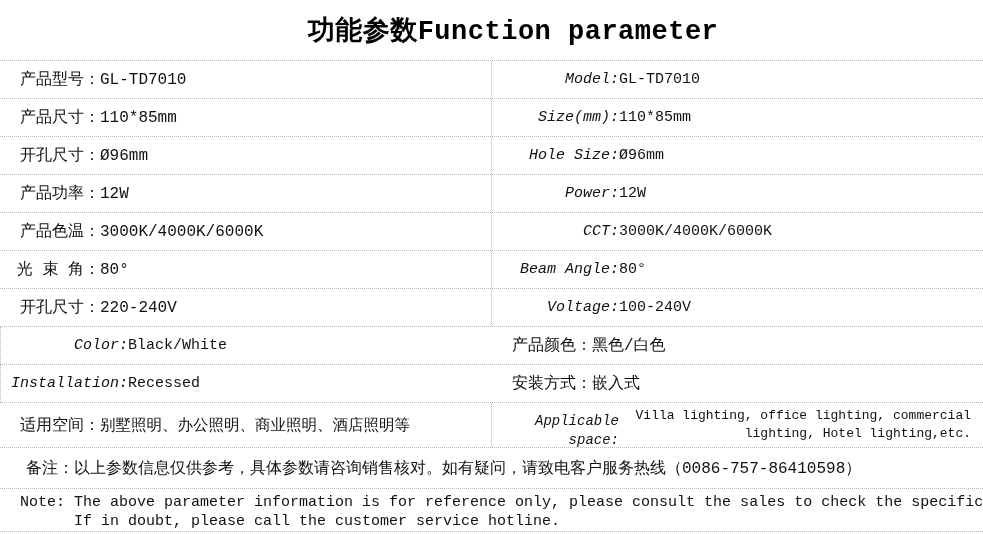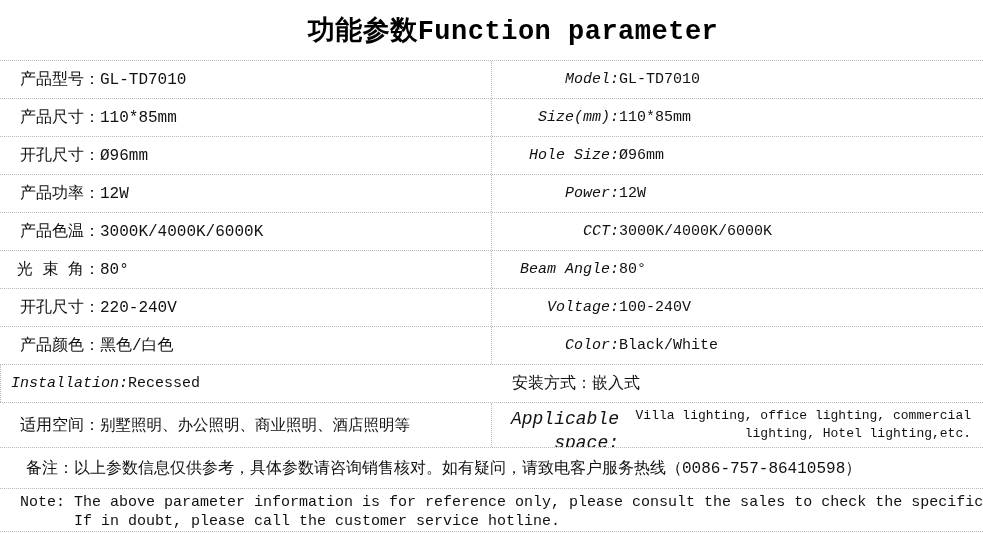--- a/index.html
+++ b/index.html
@@ -60,21 +60,21 @@
   .cell-right .lbl {
     width: 127px;
     padding-left: 4px;
     box-sizing: border-box;
     flex-shrink: 0;
     font-size: 15px;
     font-style: italic;
   }
   .cell-right .val { font-size: 15px; }
   .row-tall .cell-left .val { font-size: 15.5px; }
-  .row-tall .cell-right .lbl { font-size: 18px; line-height: 1.35; margin-top: 12px; }
+  .row-tall .cell-right .lbl { font-size: 14px; line-height: 1.35; margin-top: 12px; }
   .row-tall .cell-right .val {
     font-size: 13px;
     line-height: 1.4;
     padding-right: 12px;
   }
   .remark-row {
     height: 41px;
     border-bottom: 1px dotted #b9b9b9;
     box-sizing: border-box;
     display: flex;
@@ -172,27 +172,27 @@
       <span class="lbl">开孔尺寸：</span>
       <span class="val">220-240V</span>
     </div>
     <div class="cell cell-right">
       <span class="lbl">Voltage:</span>
       <span class="val">100-240V</span>
     </div>
   </div>
 
   <div class="row">
+    <div class="cell cell-right">
+      <span class="lbl">Color:</span>
+      <span class="val">Black/White</span>
+    </div>
     <div class="cell cell-left">
       <span class="lbl">产品颜色：</span>
       <span class="val">黑色/白色</span>
-    </div>
-    <div class="cell cell-right">
-      <span class="lbl">Color:</span>
-      <span class="val">Black/White</span>
     </div>
   </div>
 
   <div class="row">
     <div class="cell cell-right">
       <span class="lbl">Installation:</span>
       <span class="val">Recessed</span>
     </div>
     <div class="cell cell-left">
       <span class="lbl">安装方式：</span>

